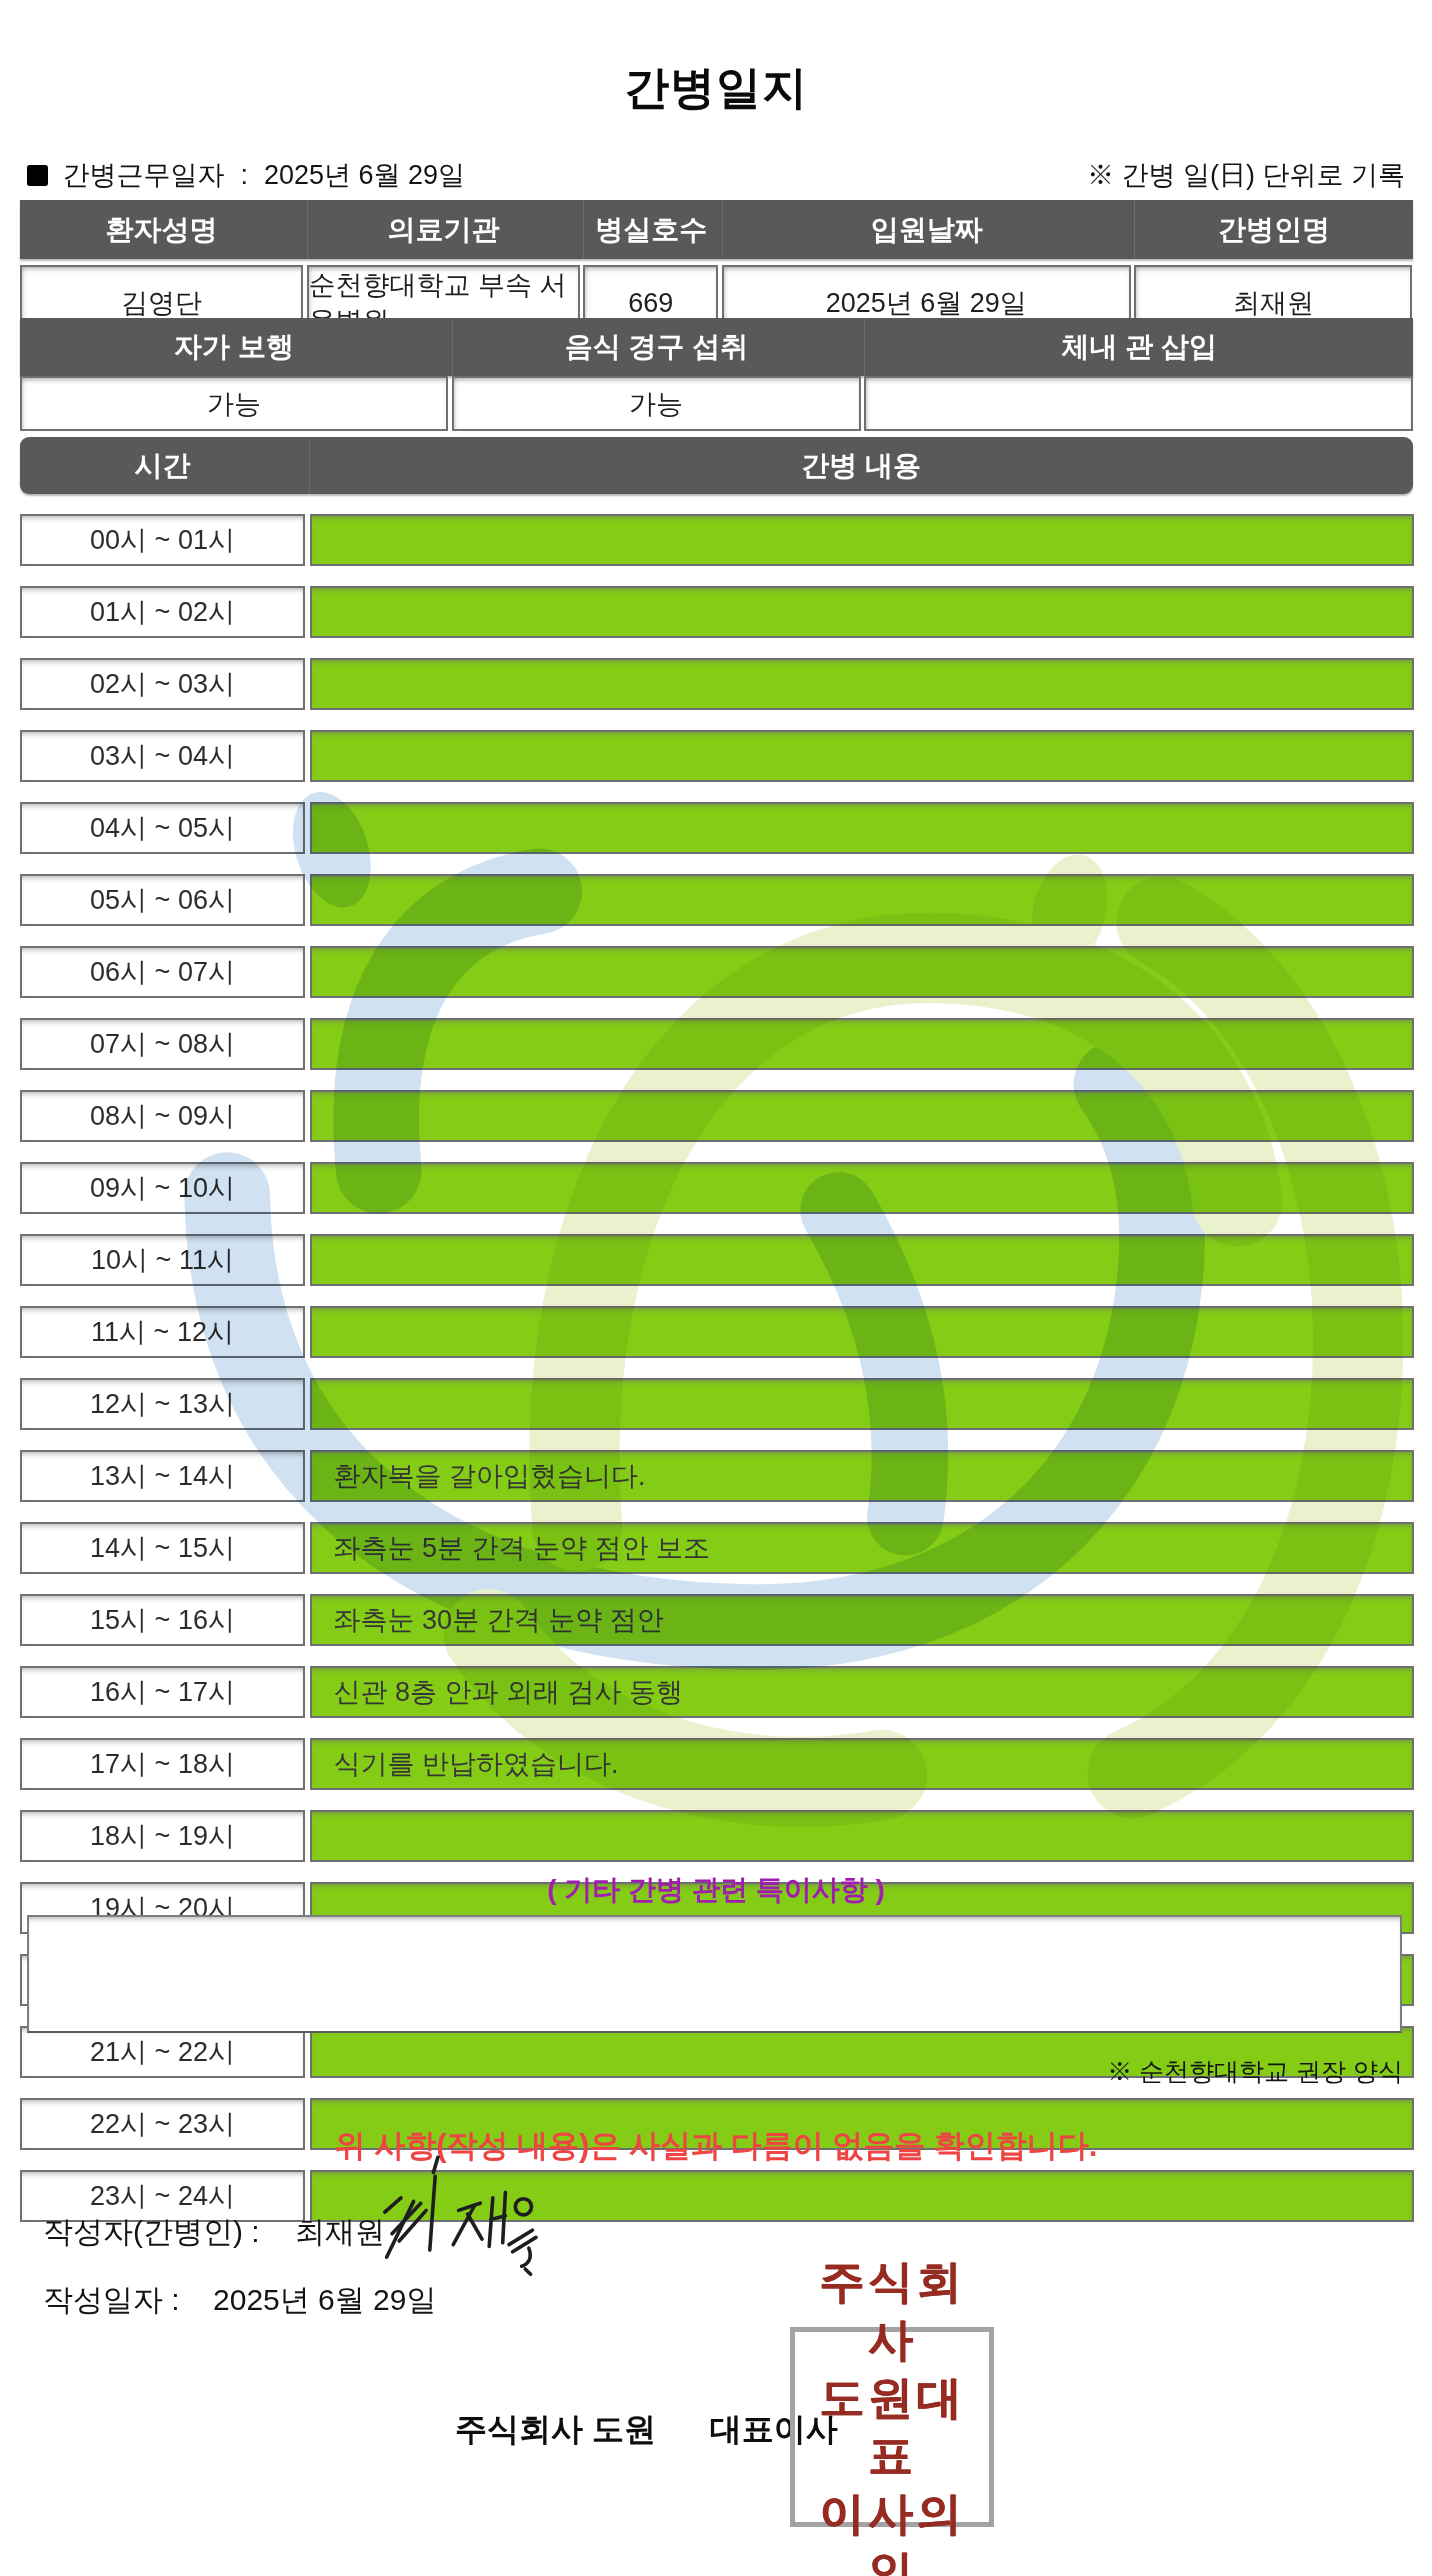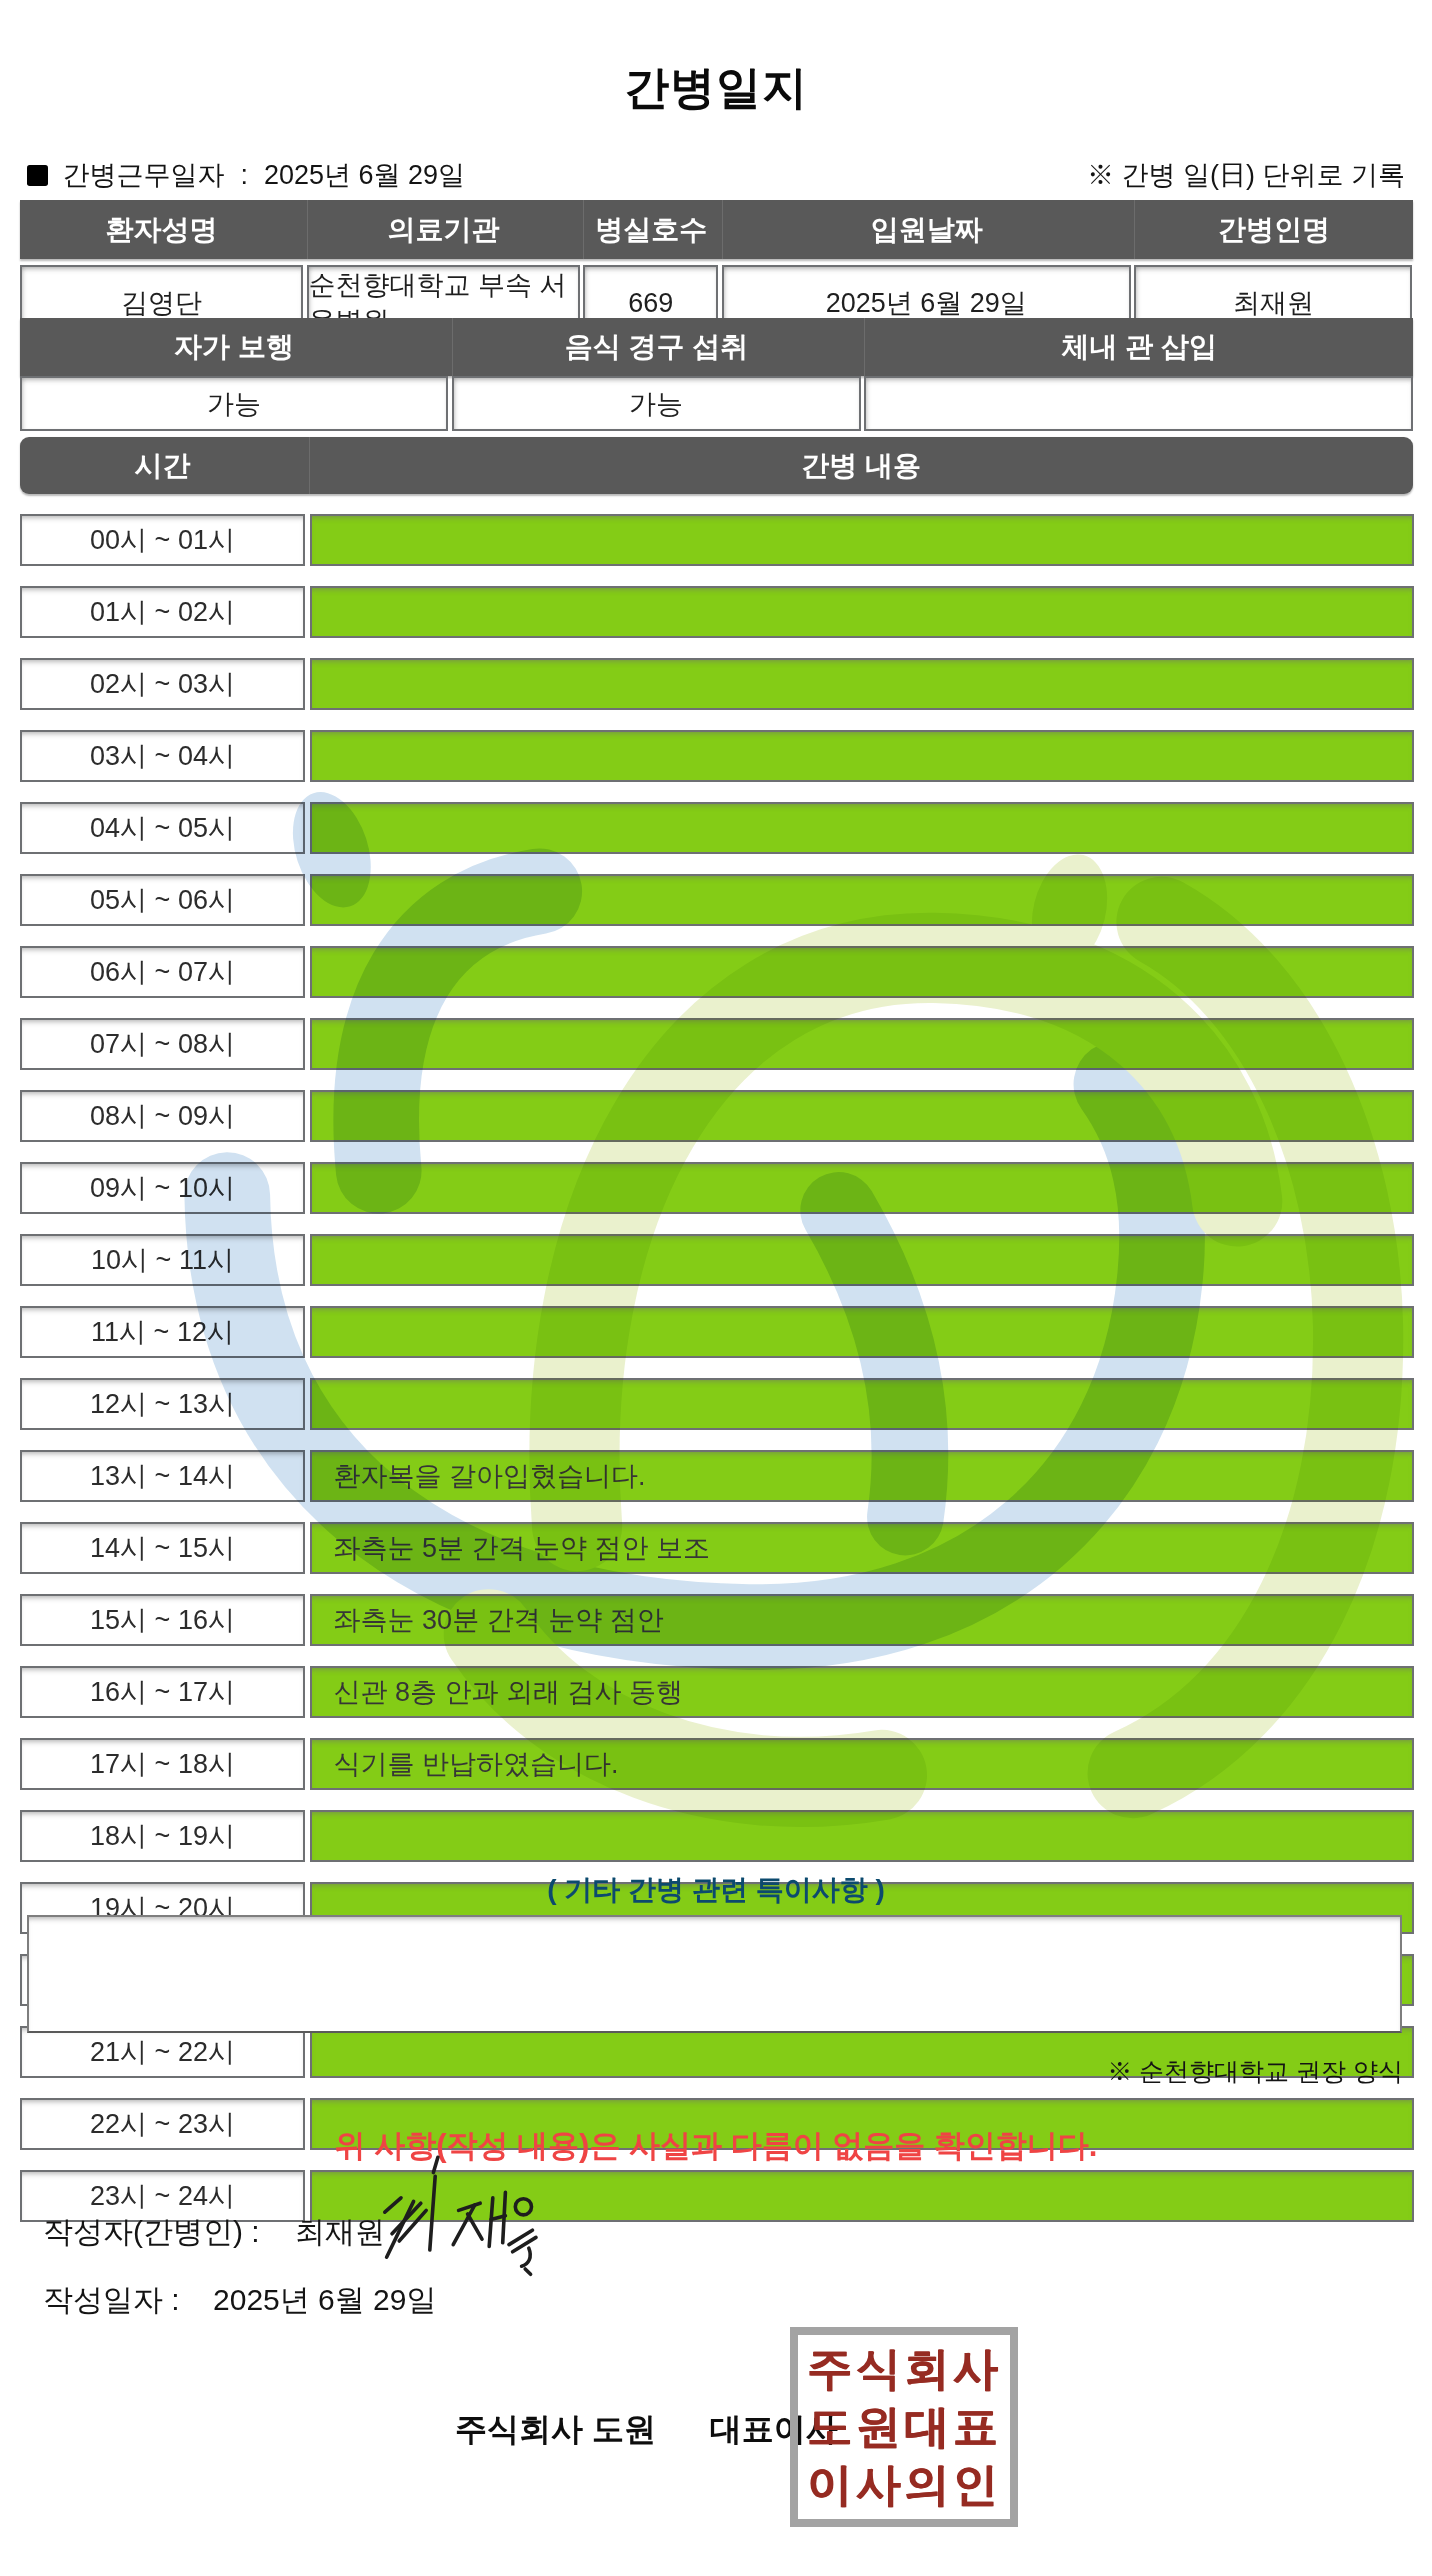--- a/index.html
+++ b/index.html
@@ -48,41 +48,41 @@
     font-size:27px; color:#2c2c2c;
     box-shadow: inset 0 4.5px 5.4px -2.7px rgba(110,110,110,.5);
   }
   .tc-content {
     background:#84cc16; border:2.7px solid #6e7073; display:flex; align-items:center;
     padding-left:21.6px; font-size:27px; color:#363636;
     box-shadow: inset 0 4.5px 5.4px -2.7px rgba(110,110,110,.5);
   }
 
   
-  .notes-caption { top:1871px; left:0; width:100%; text-align:center; font-size:28px; font-weight:bold; color:#0c4a6e; }
+  .notes-caption { top:1871px; left:0; width:100%; text-align:center; font-size:28px; font-weight:bold; color:#a21caf; }
   .notes-box {
     top:1915px; left:27px; width:1375px; height:118px; background:#fff;
     border:2.7px solid #7e7e7e; border-bottom-color:#5a5a5a;
     box-shadow: inset 0 4.5px 5.4px -2.7px rgba(110,110,110,.5);
     font-size:26px; color:#333; padding:9px 14.4px; box-sizing:border-box;
   }
   .recommend-note { top:2055px; right:29px; font-size:25px; color:#141414; }
 
   
   .confirm-line { top:2125px; left:0; width:100%; text-align:center; font-size:31px; font-weight:bold; color:#ef4444; }
   .writer-line { top:2212px; left:43px; font-size:30px; color:#141414; }
   .writer-line .val { margin-left:27px; }
   .date-line { top:2280px; left:43px; font-size:30px; color:#141414; }
   .date-line .val { margin-left:25px; }
   .company-line { top:2408px; left:455px; font-size:32px; font-weight:bold; color:#0d0d0d; }
   .company-line .ceo { margin-left:45px; }
 
   .stamp {
-    top:2327px; left:790px; width:228px; height:200px; box-sizing:border-box;
-    border:8px solid #a3a3a3; display:flex; flex-direction:column; justify-content:center;
+    top:2327px; left:790px; width:204px; height:200px; box-sizing:border-box;
+    border:5px solid #a3a3a3; display:flex; flex-direction:column; justify-content:center;
     background:rgba(255,255,255,0);
   }
   .stamp-row {
     text-align:center; font-size:45px; font-weight:bold; color:#962b22;
     letter-spacing:3.6px; line-height:58px; text-shadow:0.9px 0 0 #962b22;
   }
 
   .signature { top:2151px; left:374px; width:171px; height:126px; }
   .watermark { inset:0; z-index:3; pointer-events:none; mix-blend-mode:multiply; }
   .content-layer { inset:0; z-index:1; }

